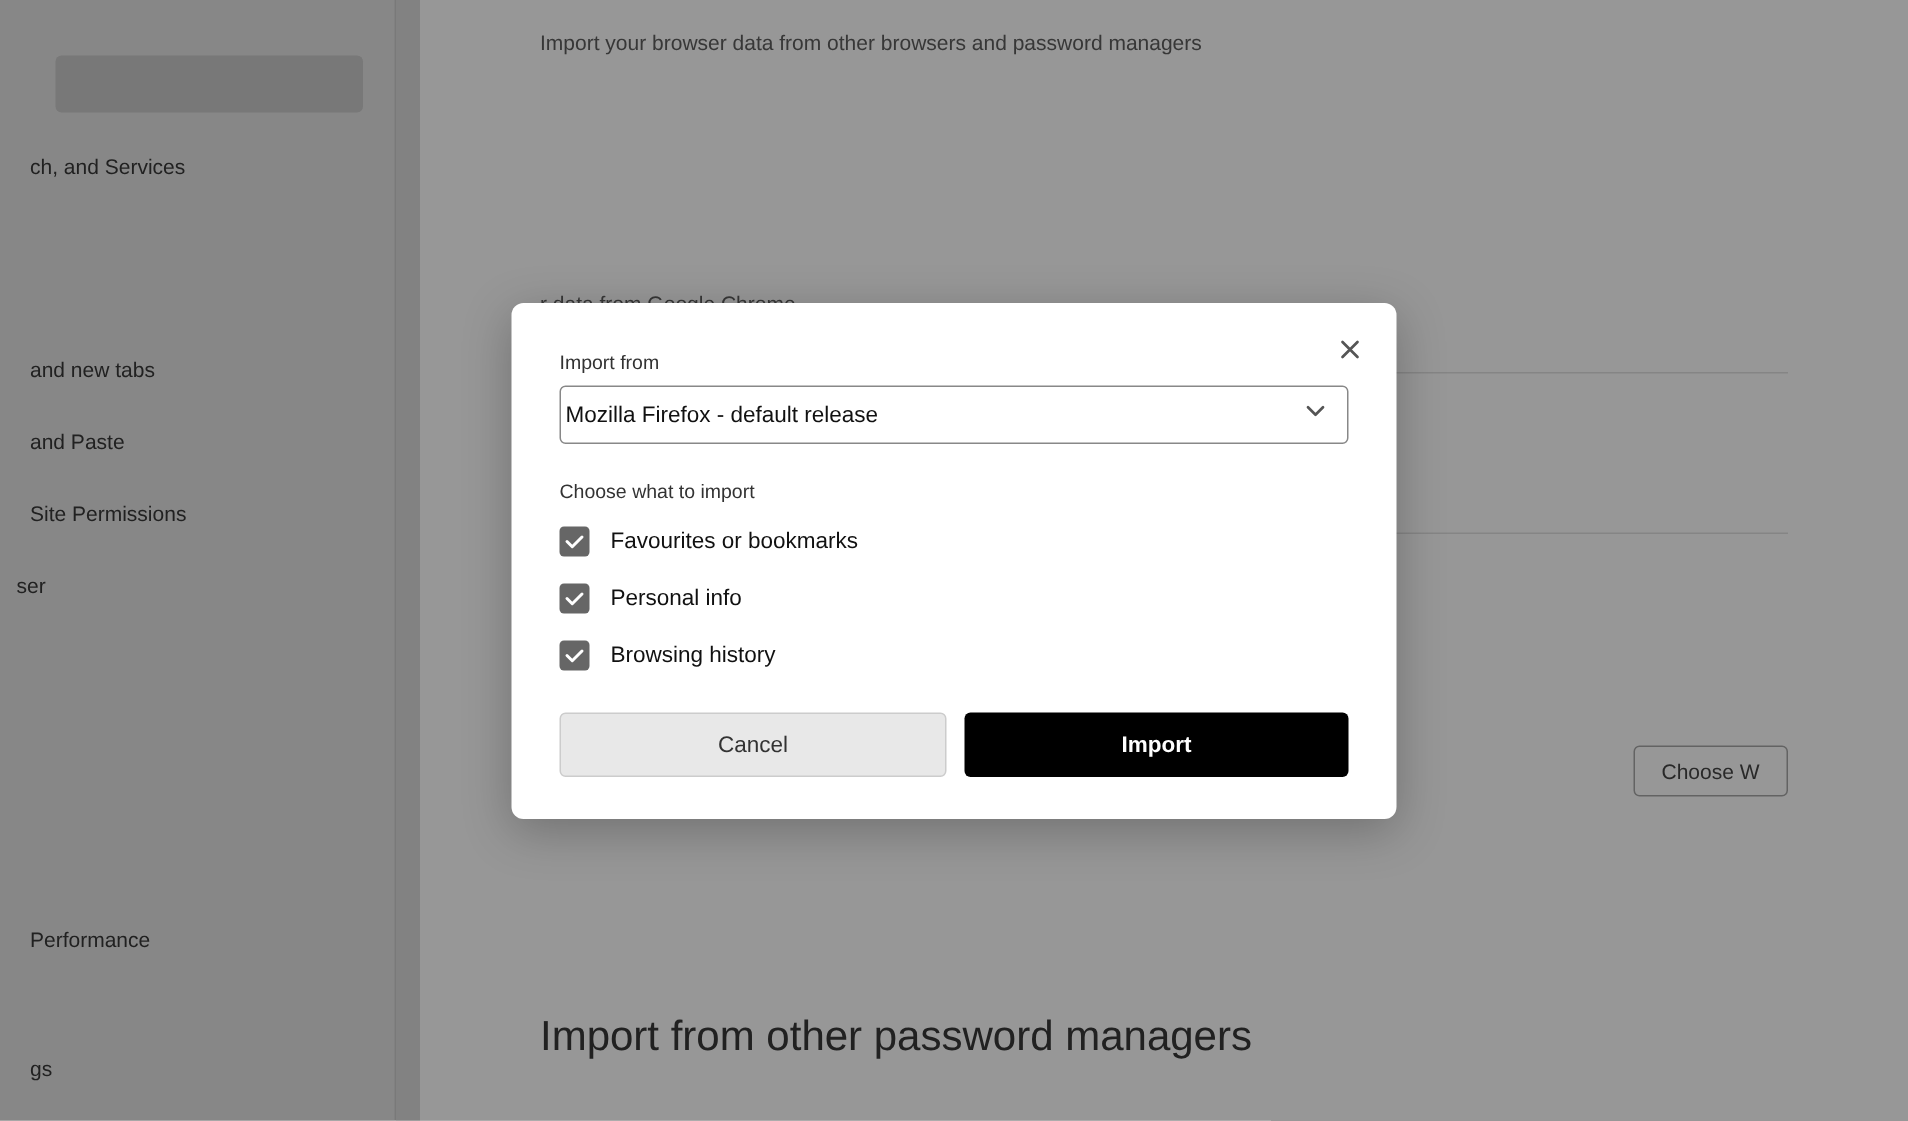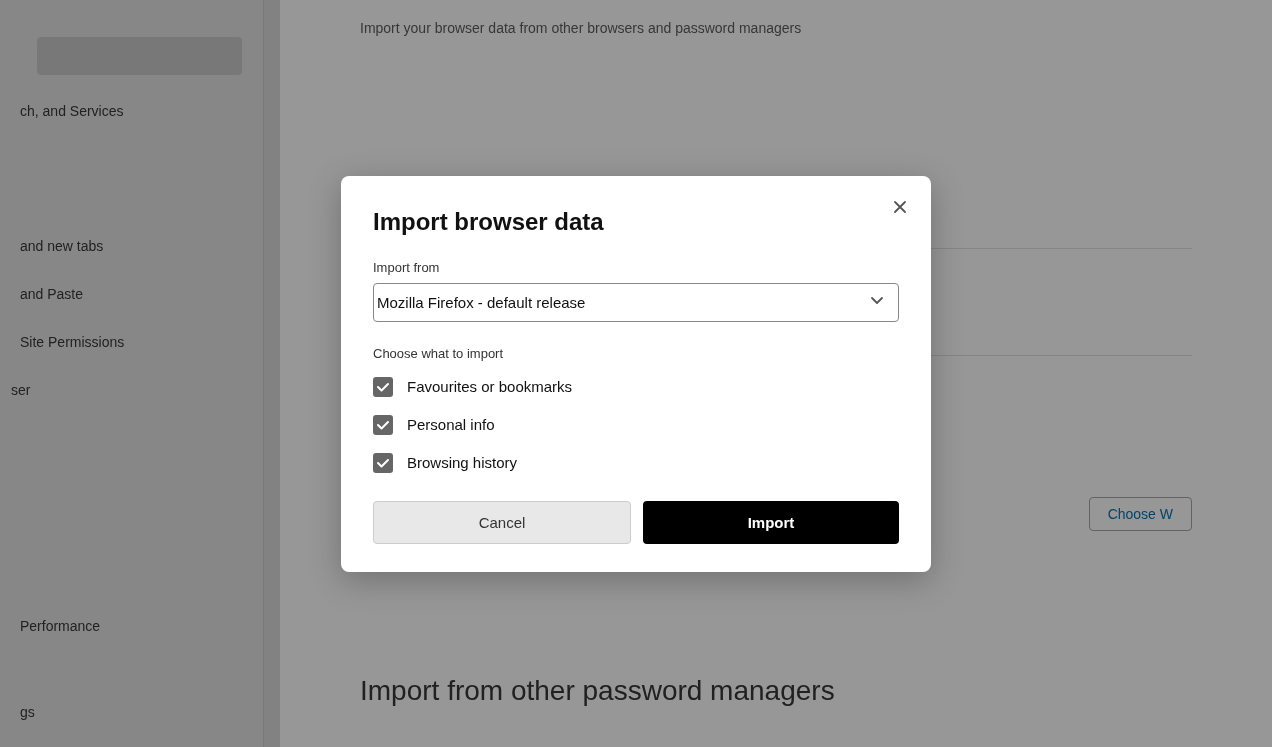--- a/index.html
+++ b/index.html
@@ -87,21 +87,21 @@
     .sep-2 { top: 355px; }
 
     .choose-btn {
       position: absolute;
       top: 497px; right: 80px;
       padding: 8px 18px;
       background: #e8e8e8;
       border: 1px solid #999;
       border-radius: 4px;
       font-size: 14px;
-      color: #0369a1;
+      color: #404040;
       cursor: pointer;
     }
 
     .main-bottom-heading {
       position: absolute;
       bottom: 40px; left: 80px;
       font-size: 28px;
       font-weight: 400;
       color: #333;
     }
@@ -307,23 +307,20 @@
 
 <div class="overlay">
   <div class="dialog" role="dialog">
 
     <button class="close-btn">
       <svg width="18" height="18" viewBox="0 0 18 18" fill="none" xmlns="http://www.w3.org/2000/svg">
         <path d="M14 4L4 14M4 4l10 10" stroke="#555" stroke-width="1.8" stroke-linecap="round"></path>
       </svg>
     </button>
 
-    <div class="dialog-title">
-      <span>Import browser data</span>
-    </div>
 
     <div class="field-label">
       <span>Import from</span>
     </div>
 
     <div class="select-wrapper">
       <select class="select-dropdown">
         <option value="Mozilla Firefox - default release">Mozilla Firefox - default release</option>
         <option value="Mozilla Firefox - default">Mozilla Firefox - default</option>
         <option value="Google Chrome">Google Chrome</option>

